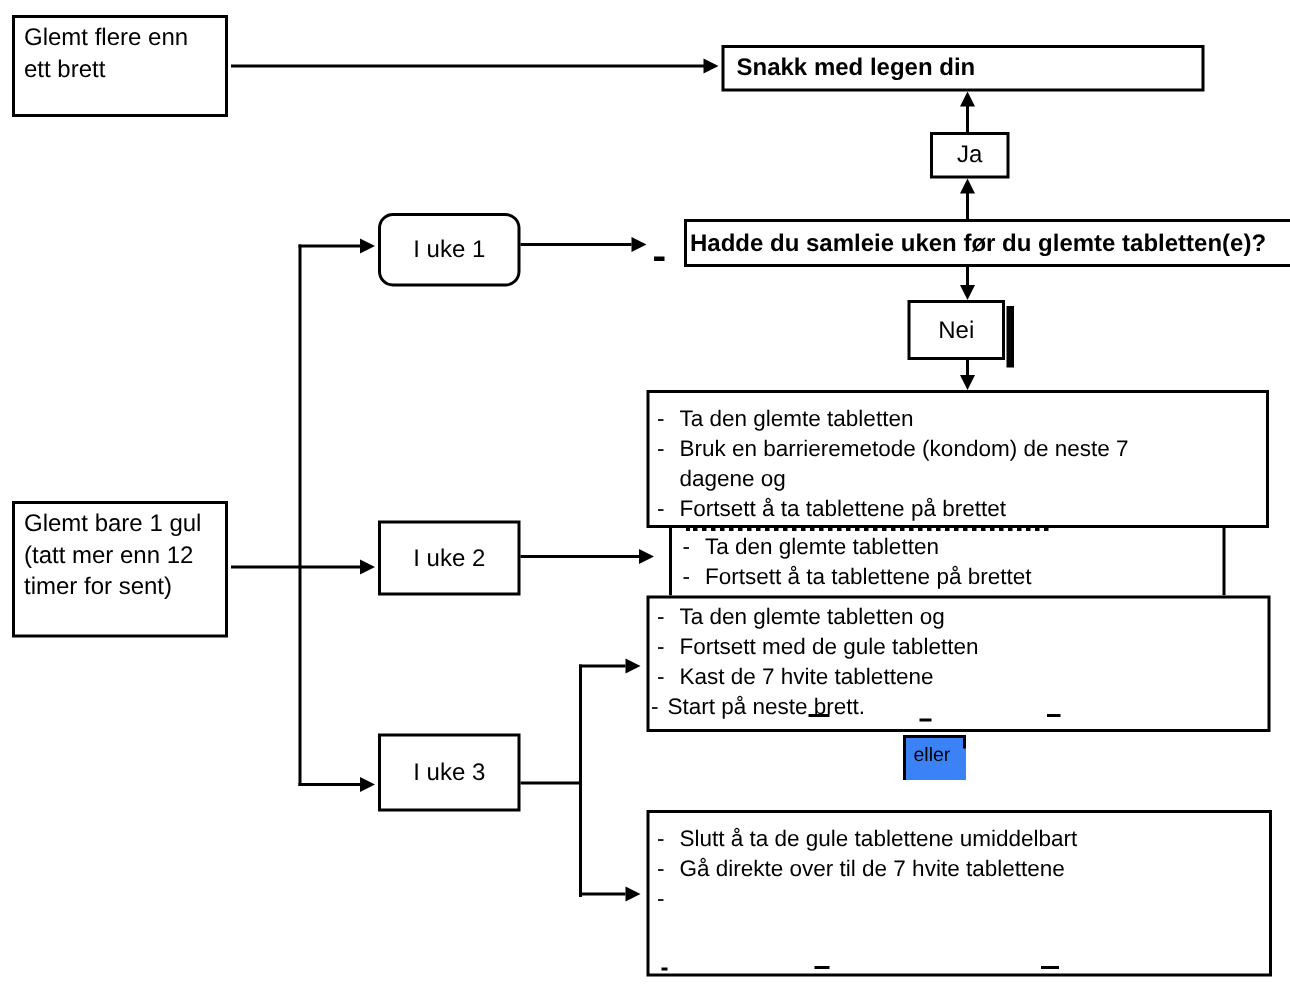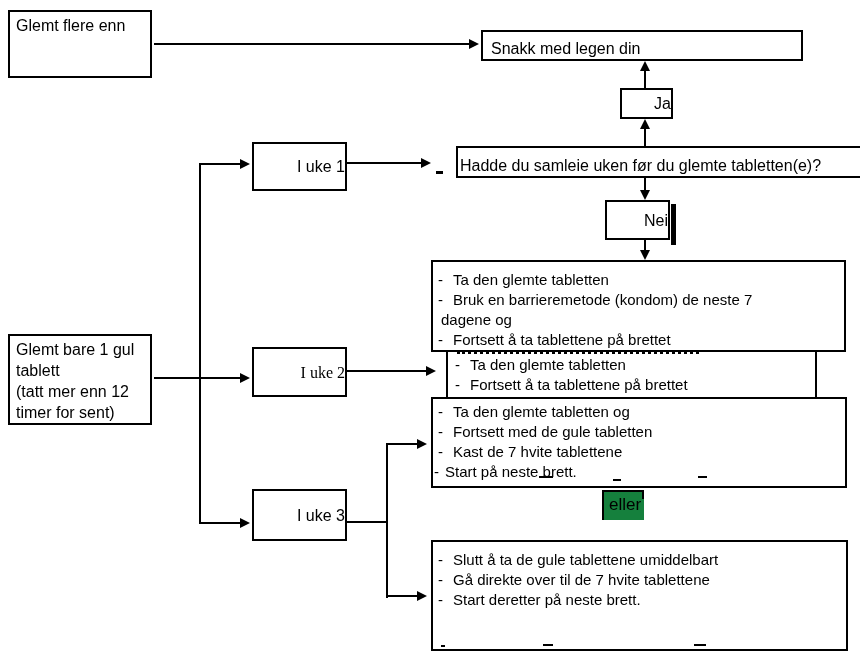--- a/index.html
+++ b/index.html
@@ -6,72 +6,72 @@
   *{box-sizing:border-box;}
   .stage{
     position:relative;width:860px;height:662px;background:#ffffff;overflow:hidden;
     font-family:"Liberation Sans","DejaVu Sans",sans-serif;color:#000;
   }
   
   .node{
     position:absolute;border:2px solid #000;background:#fff;font-size:16px;line-height:21px;
   }
   .padbox{padding:3px 6px;}
-  .center{display:flex;align-items:center;justify-content:flex-end;}
-  .lefttext{display:flex;align-items:flex-end;padding-left:8px;}
+  .center{display:flex;align-items:center;justify-content:center;}
+  .lefttext{display:flex;align-items:center;padding-left:8px;font-weight:bold;}
   
   .listbox{position:absolute;border:2px solid #000;background:#fff;font-size:15px;}
   .li{display:flex;line-height:20px;}
   .li .b{flex:0 0 auto;margin-left:5px;width:15px;}
-  .li.cont{padding-left:8px;}
+  .li.cont{padding-left:20px;}
   .li.tight .b{margin-left:1px;width:11px;}
   .sides{border-top:none;border-bottom:none;}
   
   .ln{position:absolute;background:#000;}
   .ah{position:absolute;width:0;height:0;}
   .ah.r{border-top:5px solid transparent;border-bottom:5px solid transparent;border-left:10px solid #000;}
   .ah.u{border-left:5px solid transparent;border-right:5px solid transparent;border-bottom:10px solid #000;}
   .ah.d{border-left:5px solid transparent;border-right:5px solid transparent;border-top:10px solid #000;}
   
   .frag{position:absolute;background:#000;}
   .fragdots{position:absolute;height:0;border-top:3px dotted #000;}
   
   #box-glemt-flere{left:8px;top:10px;width:144px;height:68px;}
   #box-glemt-bare{left:8px;top:334px;width:144px;height:91px;}
   #box-snakk{left:481px;top:30px;width:322px;height:31px;}
   #box-ja{left:620px;top:88px;width:53px;height:31px;}
   #box-question{left:456px;top:146px;width:412px;height:32px;padding-left:2px;}
   #box-nei{left:605px;top:200px;width:65px;height:40px;}
   #nei-shadow{left:671px;top:204px;width:5px;height:41px;}
-  #box-uke1{left:252px;top:142px;width:95px;height:49px;}
-  #box-uke2{left:252px;top:347px;width:95px;height:50px;font-family:Liberation Serif, serif;}
+  #box-uke1{left:252px;top:142px;width:95px;height:49px;border-radius:10px;}
+  #box-uke2{left:252px;top:347px;width:95px;height:50px;}
   #box-uke3{left:252px;top:489px;width:95px;height:52px;}
   #box-res1{left:431px;top:260px;width:415px;height:92px;padding-top:8px;}
   #box-res2{left:446px;top:352px;width:371px;height:45px;padding-top:3px;}
   #box-res2 .li .b{margin-left:7px;width:15px;}
   #box-res3{left:431px;top:397px;width:416px;height:91px;padding-top:3px;}
   #box-res4{left:431px;top:540px;width:417px;height:111px;padding-top:8px;}
   #eller-box{
-    position:absolute;left:602px;top:490px;width:42px;height:30px;background:#15803d;
-    border-left:2px solid #000;border-top:2px solid #000;font-size:17px;padding:3px 0 0 5px;
+    position:absolute;left:602px;top:490px;width:42px;height:30px;background:#3b82f6;
+    border-left:2px solid #000;border-top:2px solid #000;font-size:13px;padding:3px 0 0 5px;
   }
   #eller-tick{left:642px;top:490px;width:2px;height:9px;}
 </style>
 </head>
 <body>
 
 <div class="stage">
 
   <div class="node padbox" id="box-glemt-flere">
     <div>Glemt flere enn</div>
+    <div>ett brett</div>
   </div>
 
   <div class="node padbox" id="box-glemt-bare">
     <div>Glemt bare 1 gul</div>
-    <div>tablett</div>
     <div>(tatt mer enn 12</div>
     <div>timer for sent)</div>
   </div>
 
   <div class="node lefttext" id="box-snakk">
     <span>Snakk med legen din</span>
   </div>
 
   <div class="node center" id="box-ja">
     <span>Ja</span>
@@ -157,21 +157,20 @@
     <div class="li">
         <span class="b">-</span>
         <span>Slutt å ta de gule tablettene umiddelbart</span>
       </div>
     <div class="li">
         <span class="b">-</span>
         <span>Gå direkte over til de 7 hvite tablettene</span>
       </div>
     <div class="li">
         <span class="b">-</span>
-        <span>Start deretter på neste brett.</span>
       </div>
   </div>
   <div class="frag" style="left:441px;top:645px;width:4px;height:2px;"></div>
   <div class="frag" style="left:543px;top:644px;width:10px;height:2px;"></div>
   <div class="frag" style="left:694px;top:644px;width:12px;height:2px;"></div>
   <div class="frag" style="left:436px;top:171px;width:7px;height:3px;"></div>
 
   <div class="ln" style="left:154px;top:43px;width:316px;height:2px;"></div>
   <div class="ah r" style="left:469px;top:39px;"></div>
 

